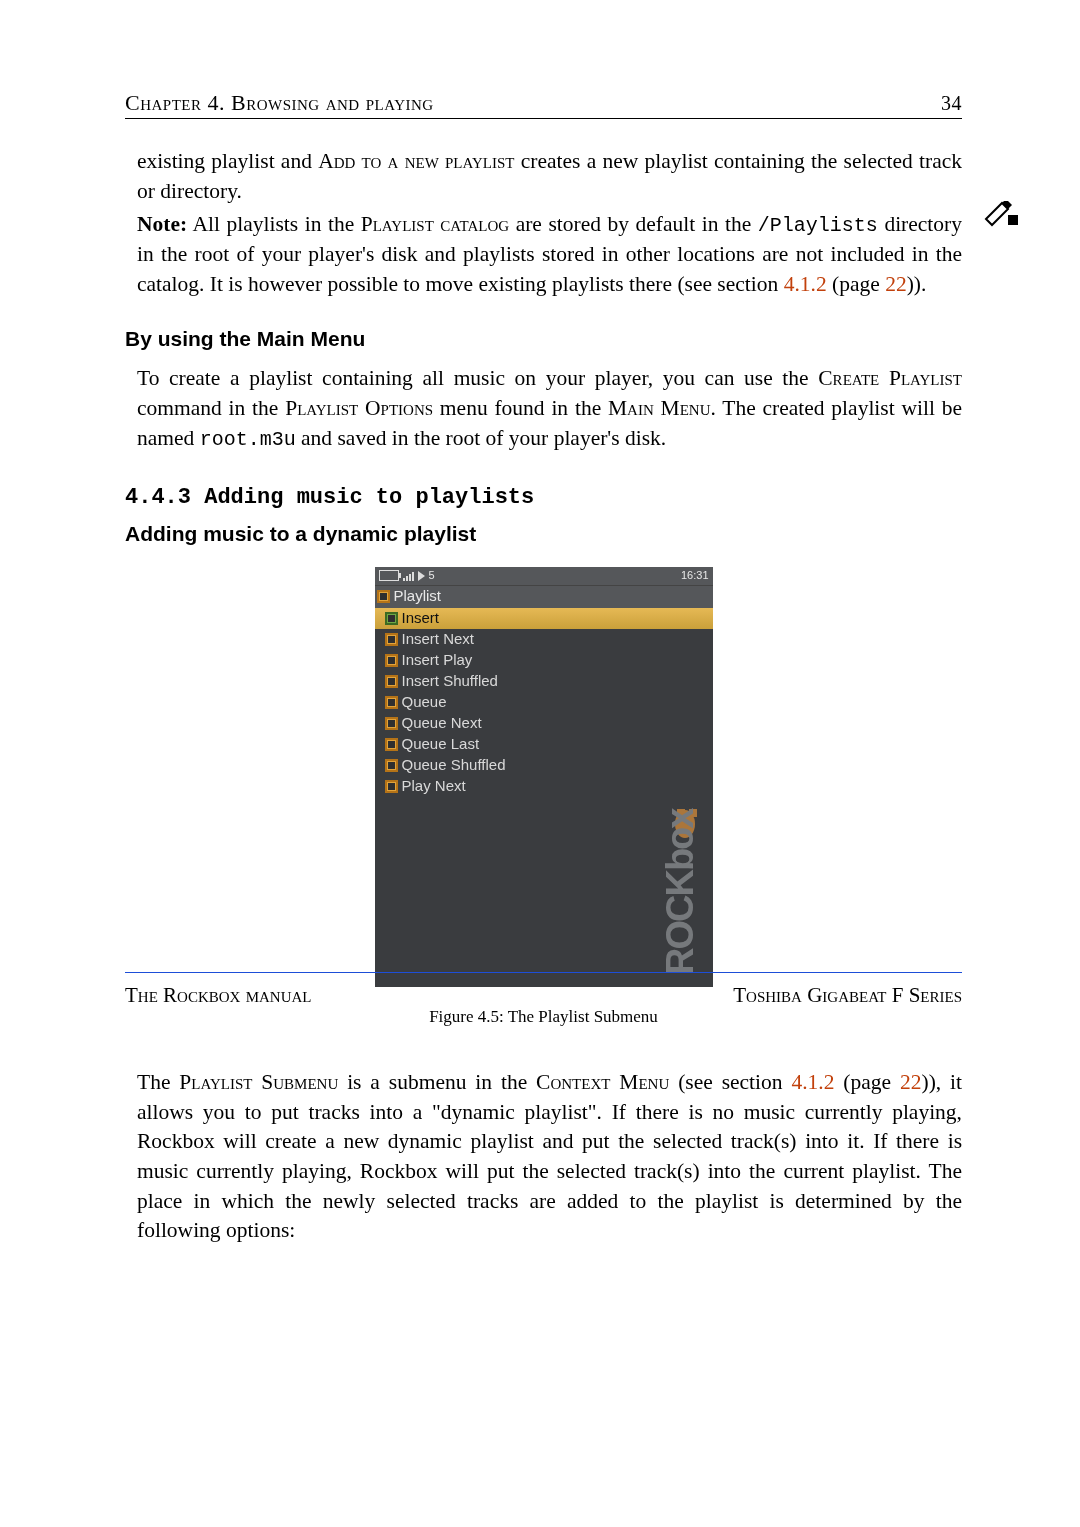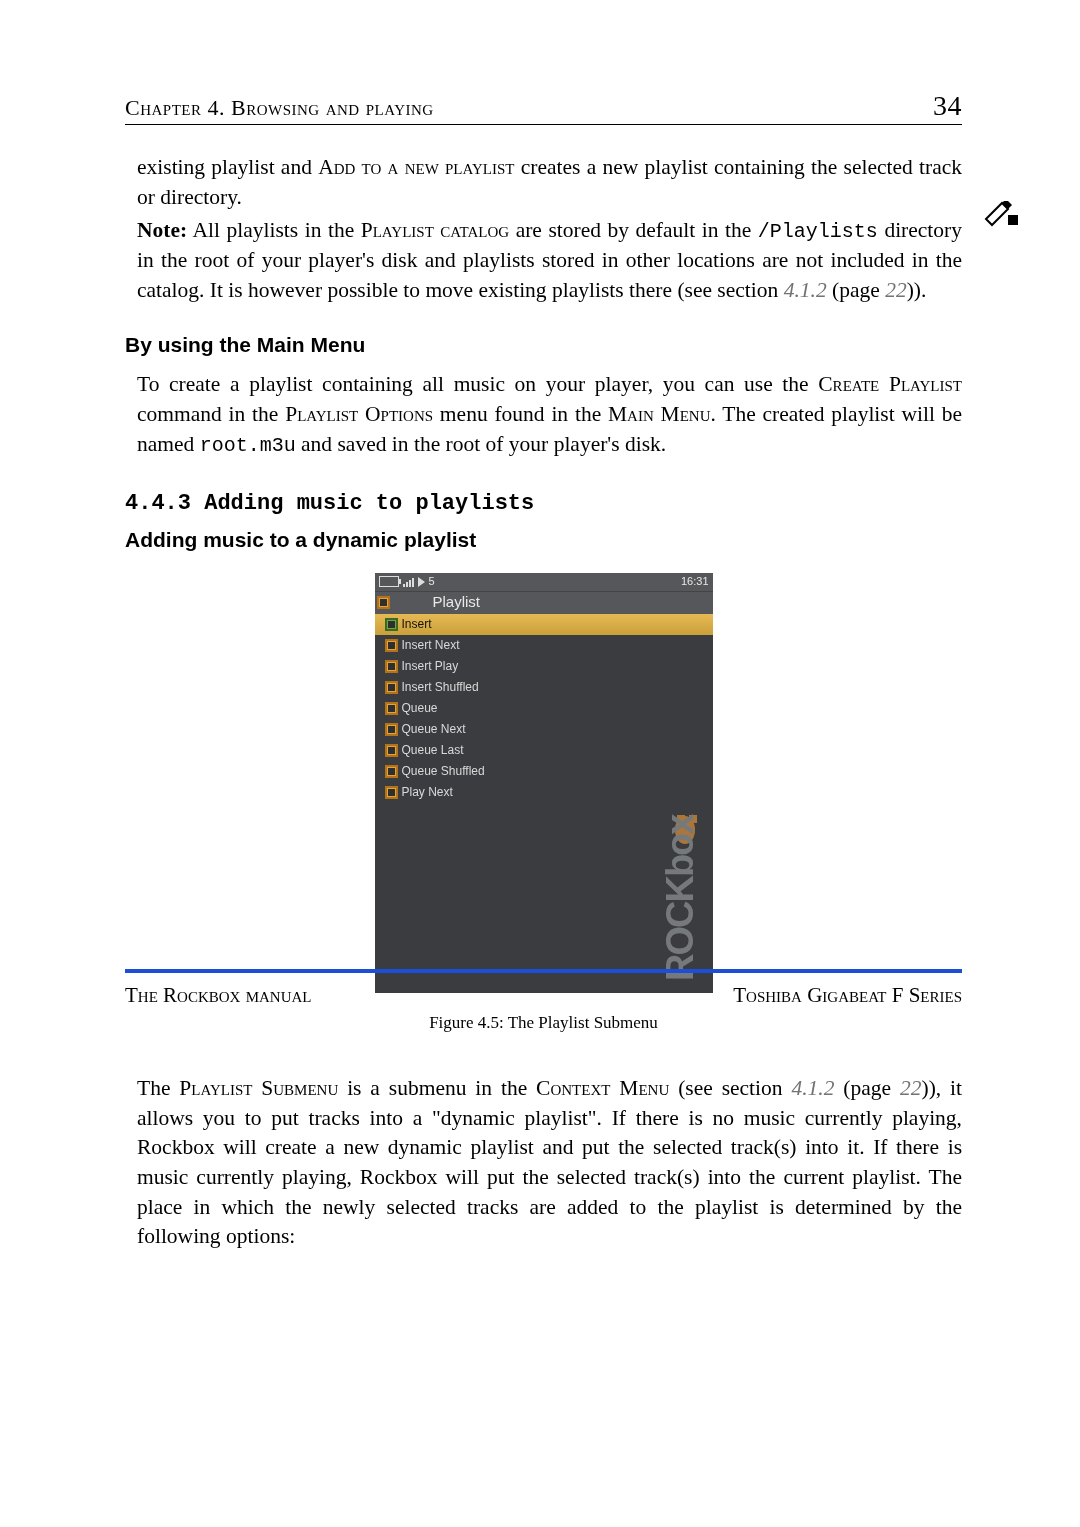--- a/index.html
+++ b/index.html
@@ -23,30 +23,30 @@
     display: flex;
     justify-content: space-between;
     align-items: baseline;
     font-variant: small-caps;
     font-size: 22px;
     letter-spacing: 0.5px;
     border-bottom: 1px solid #000;
     padding-bottom: 2px;
     margin-bottom: 28px;
   }
-  .header .right { font-variant: normal; font-size: 28px; font-family: Liberation Serif, serif; }
+  .header .right { font-variant: normal; font-size: 20px; font-family: Liberation Serif, serif; }
   .body-text {
     font-size: 21.5px;
     line-height: 1.38;
     text-align: justify;
   }
   .body-text p { margin: 0 0 4px 12px; }
   .tt { font-family: "Courier New", monospace; font-size: 20px; }
   .sc { font-variant: small-caps; }
-  .link { color: #737373; font-style: italic; }
+  .link { color: #c2410c; }
   .h-sub {
     font-family: Arial, Helvetica, sans-serif;
     font-weight: bold;
     font-size: 21px;
     margin-top: 26px;
     margin-bottom: 10px;
   }
   .h-sec {
     font-family: Liberation Mono, monospace;
     font-weight: bold;
@@ -99,40 +99,39 @@
   .vol span:nth-child(4){height:9px}
   .tri { width:0;height:0;border-top:5px solid transparent;border-bottom:5px solid transparent;border-left:7px solid #ddd;}
   .shot-title {
     height: 22px;
     background: #55575a;
     display:flex; align-items:center;
     font-size: 15px;
     color:#e8e8e8;
     padding-left: 2px;
     border-top:1px solid #444;
-    gap:39px;
   }
   .sq {
     display:inline-block;
     width:13px; height:13px;
     margin-right:4px;
     background:#e2a33a;
     box-shadow: inset 0 0 0 2px #b57317;
     position:relative;
   }
   .sq.grn { background:#6ea844; box-shadow: inset 0 0 0 2px #3d6a22; }
   .sq::after{
     content:""; position:absolute; left:3px; right:3px; top:3px; bottom:3px; background:#2f2f2f;
   }
   .menu-list { }
   .menu-item {
     display:flex; align-items:center;
     height: 21px;
     padding-left: 10px;
-    font-size: 12px;
+    font-size: 15px;
   }
   .menu-item.sel {
     background: linear-gradient(#e6b955, #caa03a);
     color:#111;
   }
   .rockbox-wm {
     position:absolute;
     right: 8px; bottom: 8px;
     width: 50px; height: 180px;
     opacity: 0.75;
@@ -147,21 +146,21 @@
   .fig-caption {
     text-align: center;
     font-size: 17px;
     margin-top: 18px;
     margin-bottom: 40px;
   }
   .footer {
     position: absolute;
     left: 125px; right: 118px;
     bottom: 92px;
-    border-top: 4px solid #1d4ed8;
+    border-top: 1px solid #1d4ed8;
     padding-top: 10px;
     display:flex; justify-content:space-between;
     font-variant: small-caps;
     font-size: 21px;
   }
 </style>
 </head>
 <body>
 
 <div class="page">

